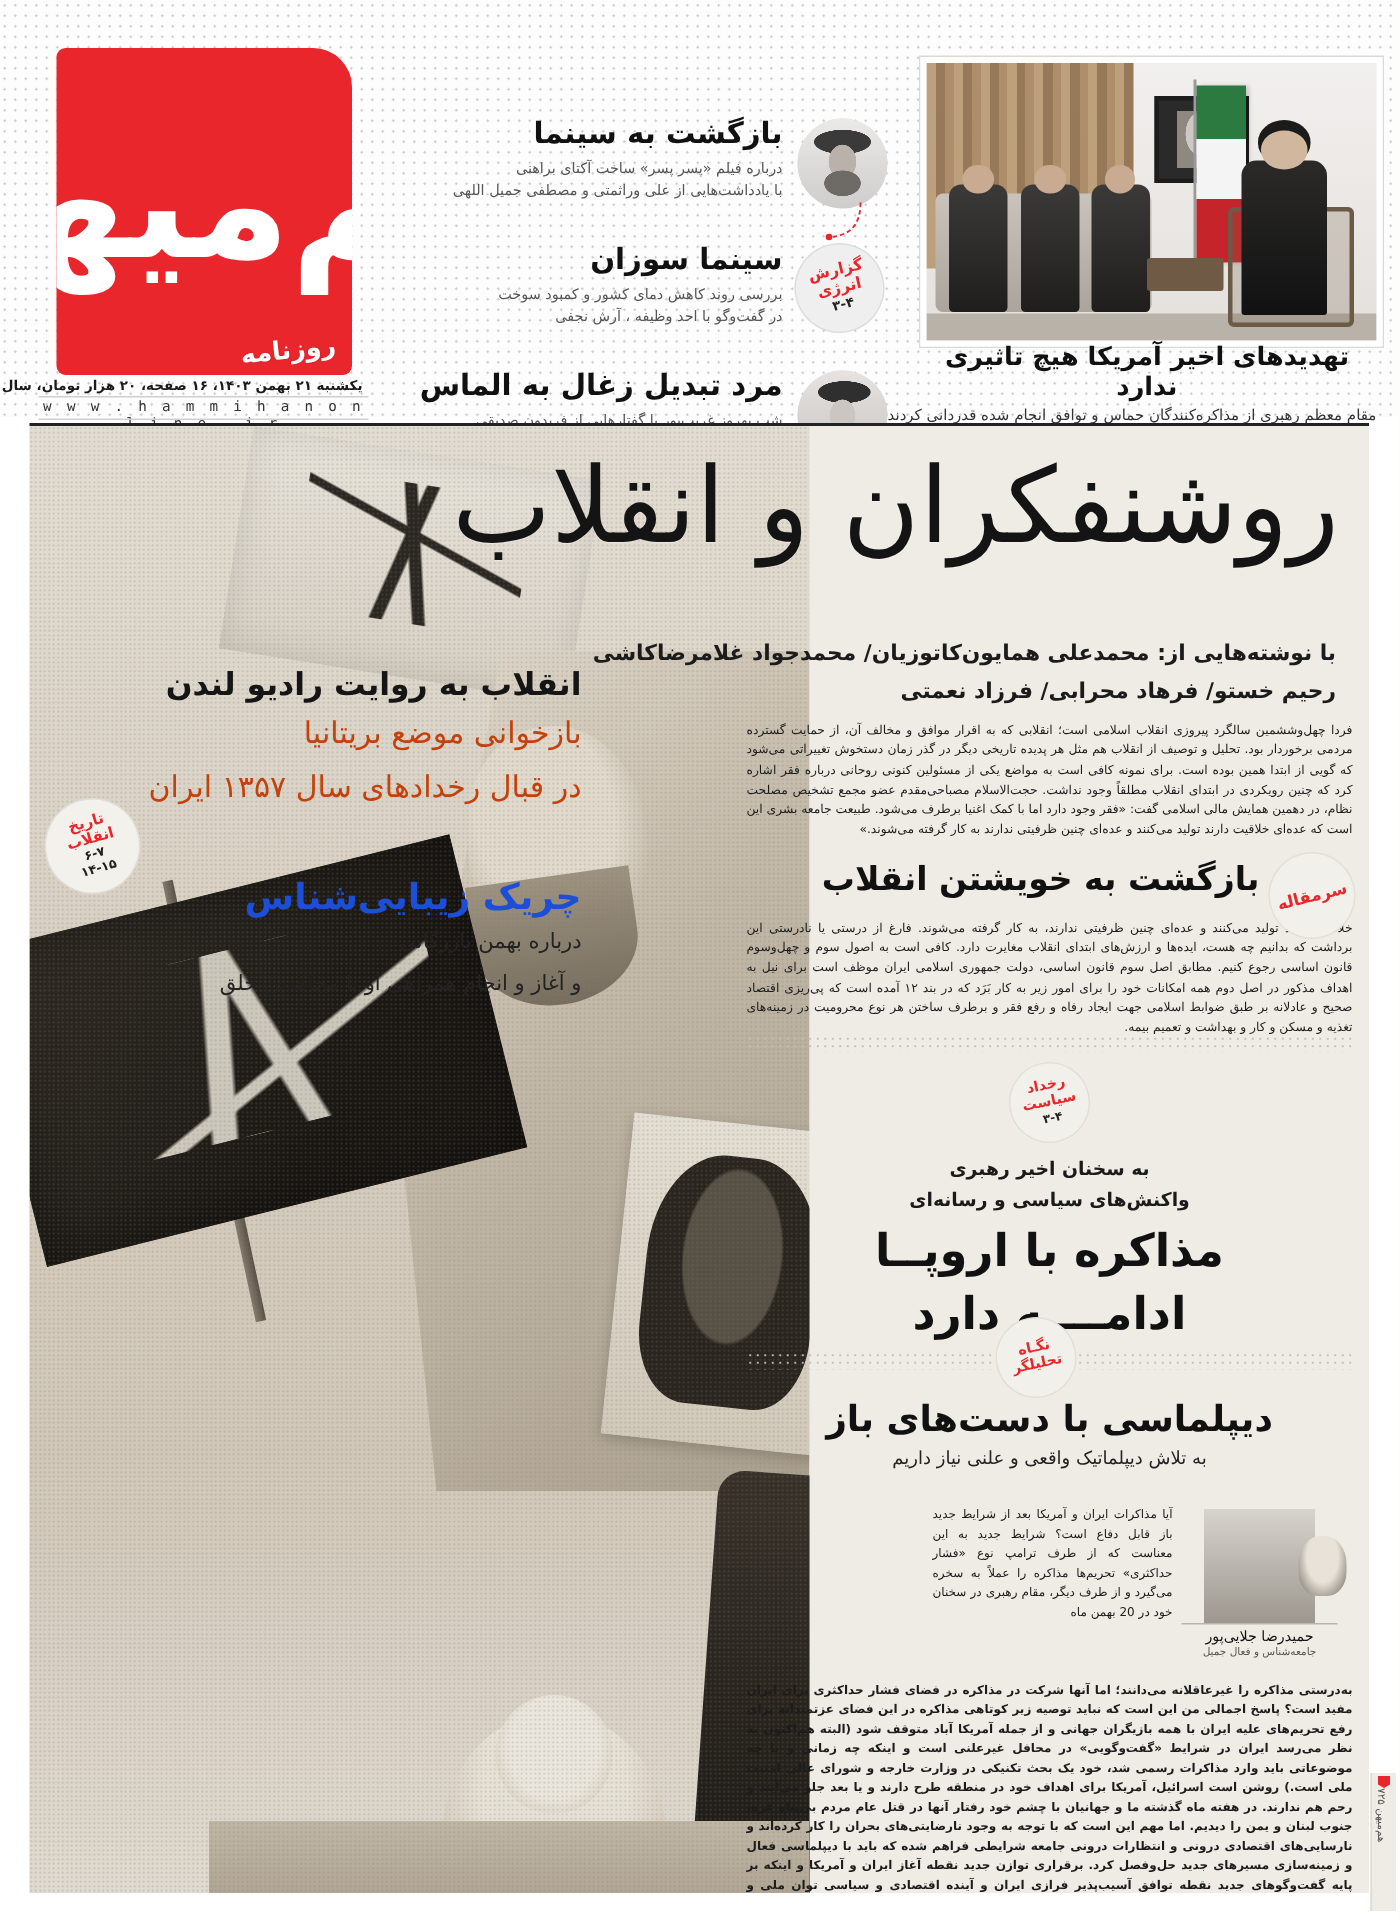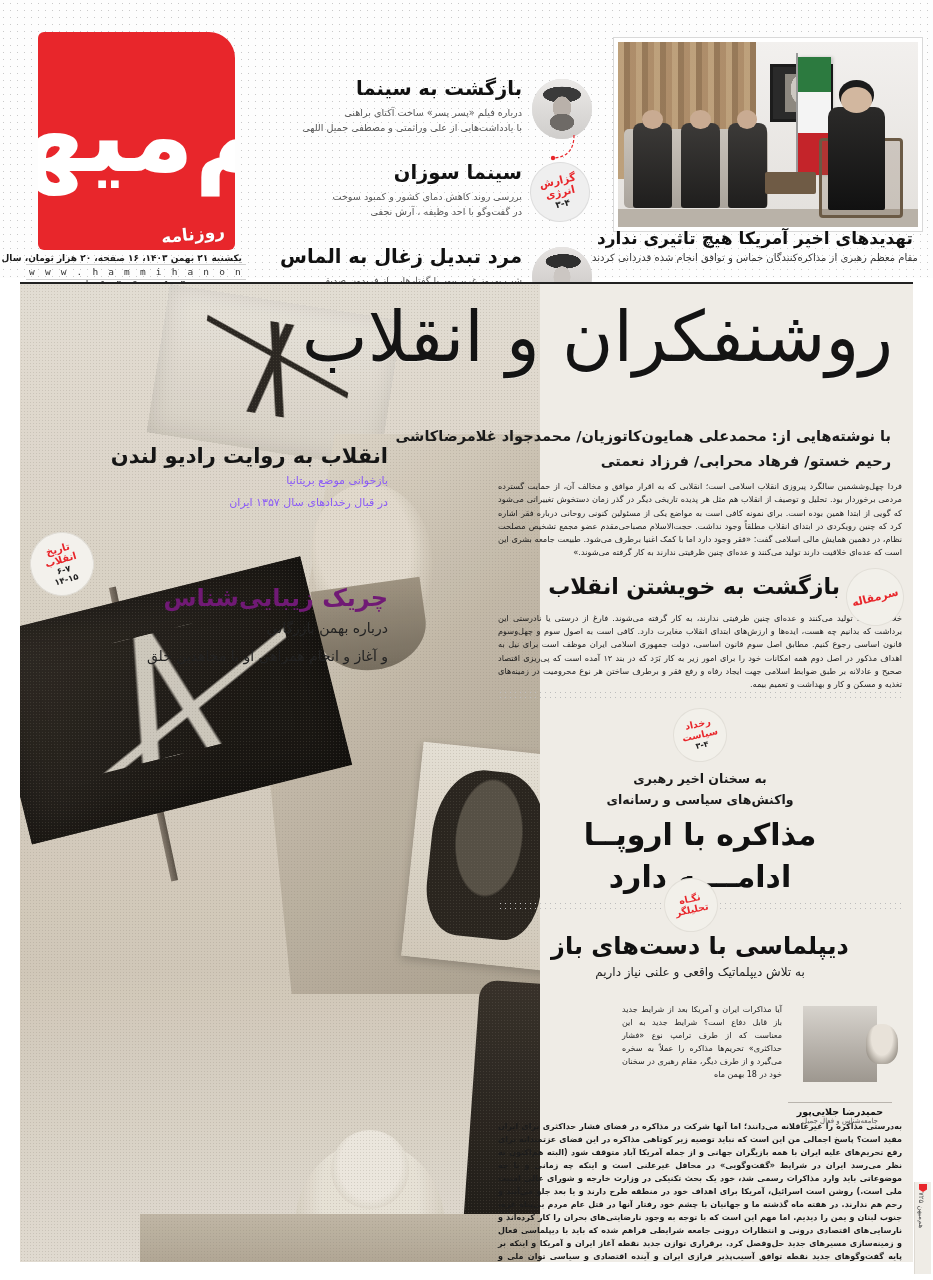--- a/index.html
+++ b/index.html
@@ -119,21 +119,21 @@
     background:linear-gradient(#2b2a29,#111);border-radius:10px 10px 2px 2px;}
   .tp-leader:after{content:"";position:absolute;left:22%;top:-19%;width:56%;height:25%;
     background:#d2b79f;border-radius:50%;box-shadow:0 -5px 0 2px #1b1b1b;}
   .tp-chair{position:absolute;left:67%;top:52%;width:26%;height:40%;
     border:3px solid #6b5a45;border-radius:4px;background:rgba(120,100,78,.25);}
   .tp-table{position:absolute;left:49%;top:70%;width:17%;height:12%;
     background:#6f5b45;border-radius:2px;}
   .tp-floor{position:absolute;left:0;bottom:0;width:100%;height:10%;background:#b9b2a8;}
 
   .photocap{position:absolute;left:590px;top:228px;width:330px;text-align:center;}
-  .photocap .pc-title{font-size:17px;font-weight:700;color:#111;letter-spacing:-.3px;}
+  .photocap .pc-title{font-size:17px;font-weight:700;color:#111;letter-spacing:-.3px;margin-left:20px;}
   .photocap .pc-sub{font-size:10px;color:#333;margin-top:4px;}
 
   
   .hero{
     position:absolute;left:20px;top:284px;width:893px;height:978px;
     background:#efece6;overflow:hidden;
   }
   .hero-photo{
     position:absolute;left:0;top:0;width:520px;height:978px;overflow:hidden;
     background:linear-gradient(160deg,#efeae2 0%,#d9d2c6 35%,#cfc7ba 60%,#e7e1d6 100%);
@@ -194,23 +194,23 @@
     text-shadow:0 1px 0 rgba(255,255,255,.35);
   }
   .byline{
     position:absolute;right:22px;top:140px;width:500px;text-align:right;
     font-size:14.5px;font-weight:700;color:#1b1b1b;line-height:1.7;letter-spacing:-.2px;
   }
 
   
   .lead-a{position:absolute;left:58px;top:160px;width:310px;text-align:right;}
   .lead-a .la-t{font-size:21px;font-weight:700;color:#151515;letter-spacing:-.5px;}
-  .lead-a .la-s{font-size:11px;color:#8b5cf6;margin-top:4px;line-height:1.6;text-align:right;}
+  .lead-a .la-s{font-size:20px;color:#c2410c;margin-top:4px;line-height:1.6;text-align:right;}
   .lead-b{position:absolute;left:58px;top:300px;width:310px;text-align:right;}
-  .lead-b .lb-t{font-size:24px;font-weight:700;color:#701a75;letter-spacing:-.6px;}
+  .lead-b .lb-t{font-size:24px;font-weight:700;color:#1d4ed8;letter-spacing:-.6px;}
   .lead-b .lb-s{font-size:14px;color:#222;margin-top:5px;line-height:1.65;}
   .rot-badge{
     position:absolute;left:10px;top:248px;width:62px;height:62px;border-radius:50%;
     background:#f3f1ec;border:1px solid #e0ddd6;transform:rotate(-16deg);
     display:flex;flex-direction:column;align-items:center;justify-content:center;
   }
   .rot-badge span{display:block;color:#e8262b;font-weight:700;font-size:10px;line-height:1.15;}
   .rot-badge .nm{color:#222;font-size:8.5px;font-weight:700;}
 
   
@@ -257,21 +257,21 @@
   }
   .anal-badge span{display:block;color:#e8262b;font-weight:700;font-size:9.5px;line-height:1.15;}
   .anal-title{text-align:center;font-size:24px;font-weight:700;color:#111;letter-spacing:-.8px;margin-top:44px;}
   .anal-sub{text-align:center;font-size:12px;color:#222;margin-top:5px;}
   .anal-author{
     position:absolute;right:10px;top:118px;width:104px;text-align:center;
   }
   .aa-photo{width:74px;height:76px;margin:0 auto;background:linear-gradient(#d7d3cd,#9d978f);}
   .aa-photo i{display:block;position:relative;top:18px;left:21px;width:32px;height:40px;
     background:radial-gradient(ellipse at 50% 36%,#e8e2d9 0 46%,#6e675d 100%);border-radius:46% 46% 40% 40%;}
-  .aa-name{font-size:9.5px;font-weight:700;color:#111;margin-top:20px;border-top:1px solid #b9b4ad;padding-top:3px;}
+  .aa-name{font-size:9.5px;font-weight:400;color:#111;margin-top:0;border-top:1px solid #b9b4ad;padding-top:3px;}
   .aa-role{font-size:7px;color:#555;}
   .anal-lead{
     position:absolute;right:120px;top:116px;width:160px;font-size:8px;line-height:1.62;
     color:#1c1c1c;text-align:justify;direction:rtl;
   }
   .anal-body{position:absolute;left:0;top:232px;width:404px;font-size:8px;line-height:1.63;
     color:#1c1c1c;text-align:justify;direction:rtl;font-weight:bold;}
 
   
   .sidetab{
@@ -462,21 +462,21 @@
       <div class="anal-sub">به تلاش دیپلماتیک واقعی و علنی نیاز داریم</div>
 
       <div class="anal-author">
         <div class="aa-photo">
             <i></i>
           </div>
         <div class="aa-name">حمیدرضا جلایی‌پور</div>
         <div class="aa-role">جامعه‌شناس و فعال جمیل</div>
       </div>
 
-      <div class="anal-lead">آیا مذاکرات ایران و آمریکا بعد از شرایط جدید باز قابل دفاع است؟ شرایط جدید به این معناست که از طرف ترامپ نوع «فشار حداکثری» تحریم‌ها مذاکره را عملاً به سخره می‌گیرد و از طرف دیگر، مقام رهبری در سخنان خود در 18 بهمن ماه</div>
+      <div class="anal-lead">آیا مذاکرات ایران و آمریکا بعد از شرایط جدید باز قابل دفاع است؟ شرایط جدید به این معناست که از طرف ترامپ نوع «فشار حداکثری» تحریم‌ها مذاکره را عملاً به سخره می‌گیرد و از طرف دیگر، مقام رهبری در سخنان خود در 20 بهمن ماه</div>
       <div class="anal-body">به‌درستی مذاکره را غیرعاقلانه می‌دانند؛ اما آنها شرکت در مذاکره در فضای فشار حداکثری برای ایران مفید است؟ پاسخ اجمالی من این است که نباید توصیه زیر کوتاهی مذاکره در این فضای عزتمندانه برای رفع تحریم‌های علیه ایران با همه بازیگران جهانی و از جمله آمریکا آباد متوقف شود (البته هم‌اکنون به نظر می‌رسد ایران در شرایط «گفت‌وگویی» در محافل غیرعلنی است و اینکه چه زمانی و با چه موضوعاتی باید وارد مذاکرات رسمی شد، خود یک بحث تکنیکی در وزارت خارجه و شورای عالی امنیت ملی است.) روشن است اسرائیل، آمریکا برای اهداف خود در منطقه طرح دارند و یا بعد جلو می‌آیند و رحم هم ندارند. در هفته ماه گذشته ما و جهانیان با چشم خود رفتار آنها در قتل عام مردم بی‌پناه غزه، جنوب لبنان و یمن را دیدیم. اما مهم این است که با توجه به وجود نارضایتی‌های بحران را کار کرده‌اند و نارسایی‌های اقتصادی درونی و انتظارات درونی جامعه شرایطی فراهم شده که باید با دیپلماسی فعال و زمینه‌سازی مسیرهای جدید حل‌وفصل کرد. برقراری توازن جدید نقطه آغاز ایران و آمریکا و اینکه بر پایه گفت‌وگوهای جدید نقطه توافق آسیب‌پذیر فرازی ایران و آینده اقتصادی و سیاسی توان ملی و وضعیت بحرانی است، زیرا ایران از یک دهه است که اکثر مردم ترازوی اقتصادی دارند و شکاف حاکمیت بخش‌هایی از مردم جدی است.</div>
     </div>
 
   </div>
 
   <div class="sidetab">
     <div class="st-mark"></div>
     <div class="st-text">هم‌میهن  ۷۲۵</div>
   </div>
 

